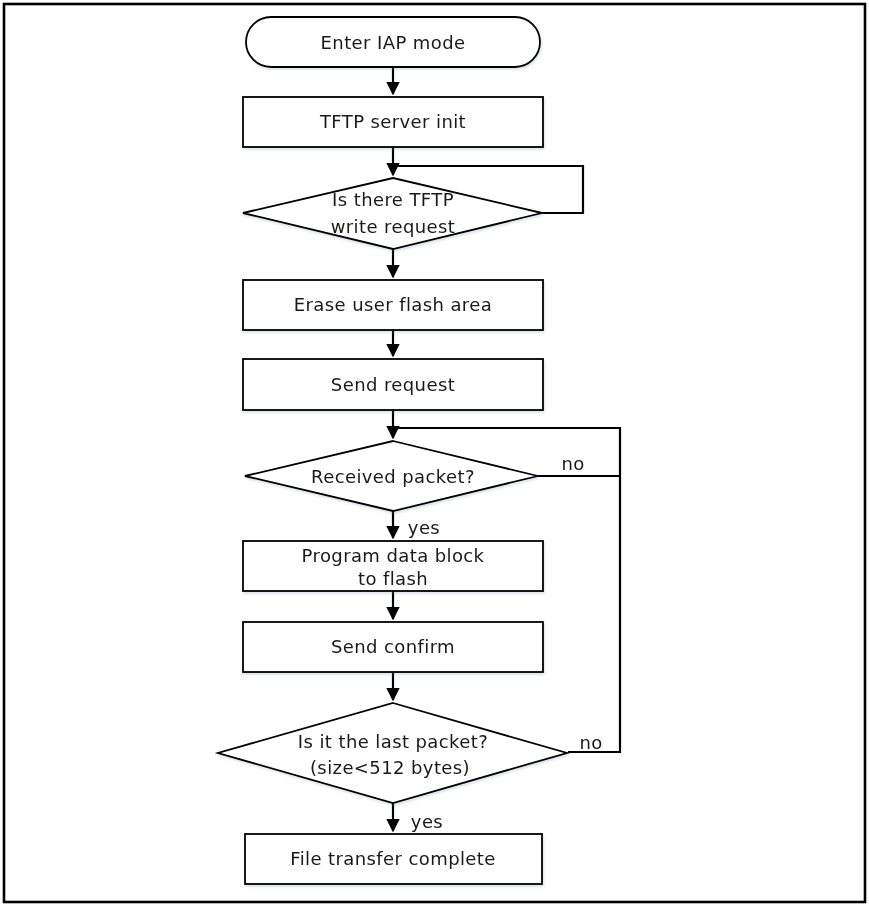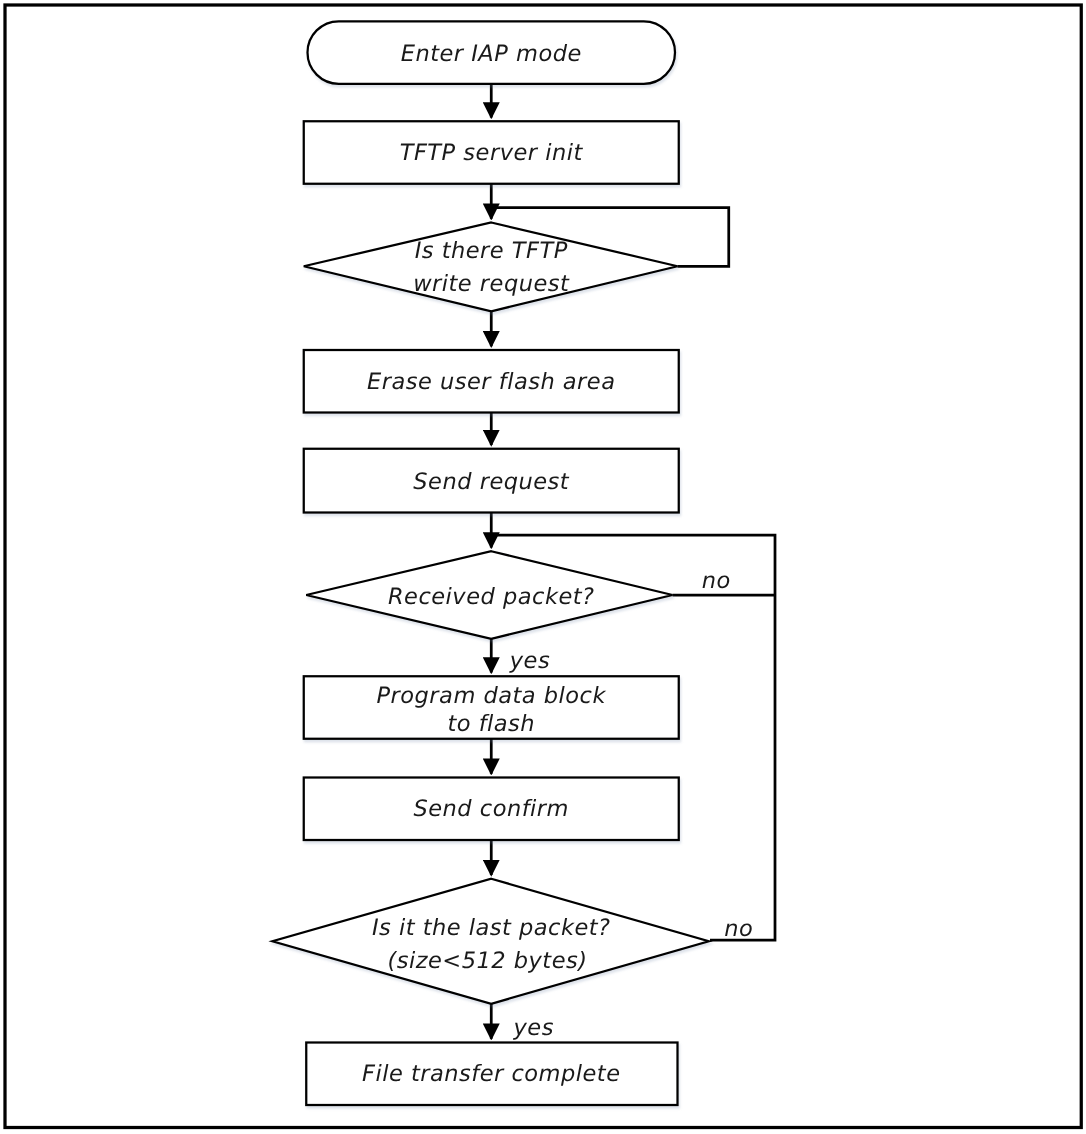--- a/index.html
+++ b/index.html
@@ -6,21 +6,20 @@
     margin: 0;
     padding: 0;
     background: #ffffff;
   }
   .page {
     position: relative;
     width: 781px;
     height: 907px;
     background: #ffffff;
     font-family: "DejaVu Sans", "Liberation Sans", sans-serif;
-    font-style: italic;
   }
   svg text {
     font-family: "DejaVu Sans", "Liberation Sans", sans-serif;
     font-size: 18px;
     letter-spacing: 0.4px;
     fill: #1a1a1a;
   }
   .shape {
     fill: #ffffff;
     stroke: #000000;

